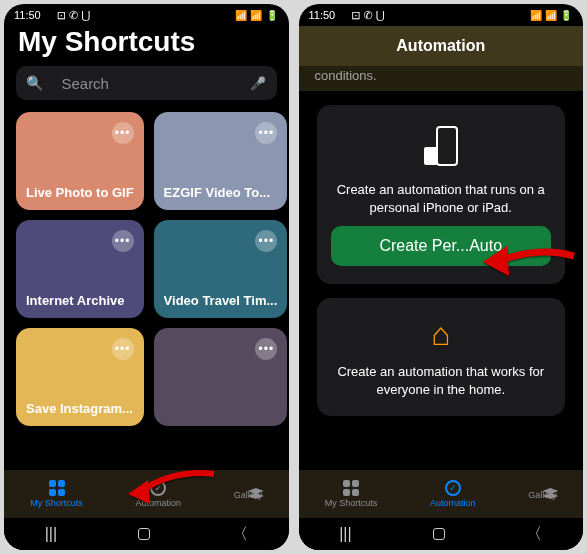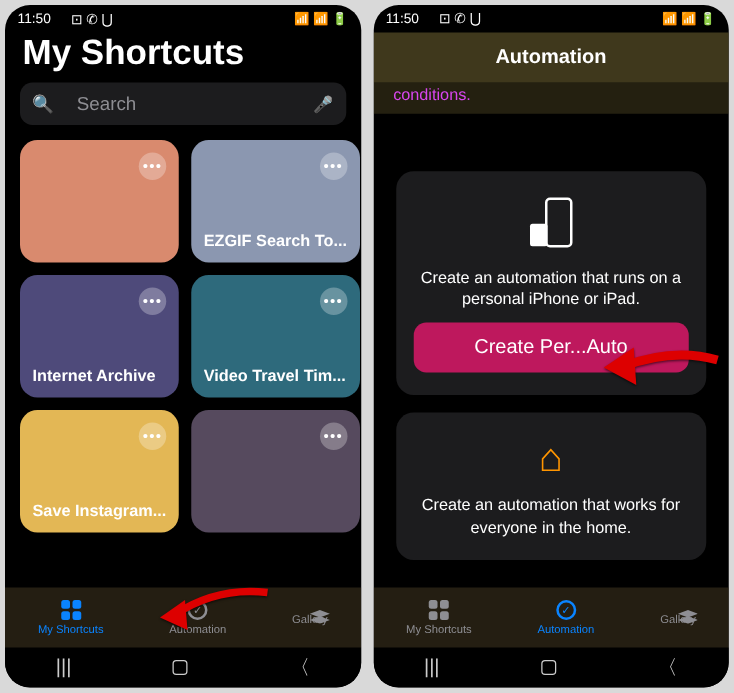--- a/index.html
+++ b/index.html
@@ -80,32 +80,32 @@
 .navbar .sq { width: 12px; height: 12px; border: 1.5px solid #ccc; border-radius: 3px; }
 .navbar .bk { transform: scaleX(-1); }
 
 
 .autotitlebar {
   background: rgba(90,80,40,0.7); height: 40px;
   display: flex; align-items: center; justify-content: center;
   color: #fff; font-size: 16px; font-weight: 600;
 }
 .intro-strip {
-  background: rgba(90,80,40,0.4); color: #d946ef;
+  background: rgba(90,80,40,0.4); color: #a3a3a3;
   padding: 2px 16px 8px; font-size: 13px;
 }
-.cards-area { flex: 1; padding: 14px 18px; display: flex; flex-direction: column; gap: 14px; margin-top: 32px; }
+.cards-area { flex: 1; padding: 14px 18px; display: flex; flex-direction: column; gap: 14px; }
 .card {
   background: #1c1c1e; border-radius: 14px;
   padding: 18px 14px; display: flex; flex-direction: column; align-items: center;
   gap: 10px; color: #fff; text-align: center;
 }
 .card .desc { font-size: 13px; line-height: 1.35; }
 .cta {
-  background: #be185d; color: #fff; border-radius: 10px;
+  background: #15803d; color: #fff; border-radius: 10px;
   height: 40px; width: 100%;
   display: flex; align-items: center; justify-content: center;
   font-size: 16px; font-weight: 500;
 }
 .phone-ico { width: 34px; height: 48px; position: relative; }
 .phone-ico .body { width: 22px; height: 40px; border: 2px solid #fff; border-radius: 4px; position: absolute; right: 0; top: 3px; }
 .phone-ico .square { width: 14px; height: 18px; background: #fff; position: absolute; left: 0; bottom: 6px; border-radius: 2px; }
 .home-ico { color: #ff9500; font-size: 32px; }
 
 
@@ -135,24 +135,25 @@
   </div>
   <div class="h1">My Shortcuts</div>
   <div class="searchbar">
     <span class="mag">🔍</span>
     <span class="ph">Search</span>
     <span class="mic">🎤</span>
   </div>
   <div class="grid">
     <div class="tile" style="background:#d98a6e">
       <span class="dots">•••</span>
+      <span class="label">Live Photo to GIF</span>
     </div>
     <div class="tile" style="background:#8b97b0">
       <span class="dots">•••</span>
-      <span class="label">EZGIF Search To...</span>
+      <span class="label">EZGIF Video To...</span>
     </div>
     <div class="tile" style="background:#4e4a7a">
       <span class="dots">•••</span>
       <span class="label">Internet Archive</span>
     </div>
     <div class="tile" style="background:#2e6a7c">
       <span class="dots">•••</span>
       <span class="label">Video Travel Tim...</span>
     </div>
     <div class="tile" style="background:#e3b755">

